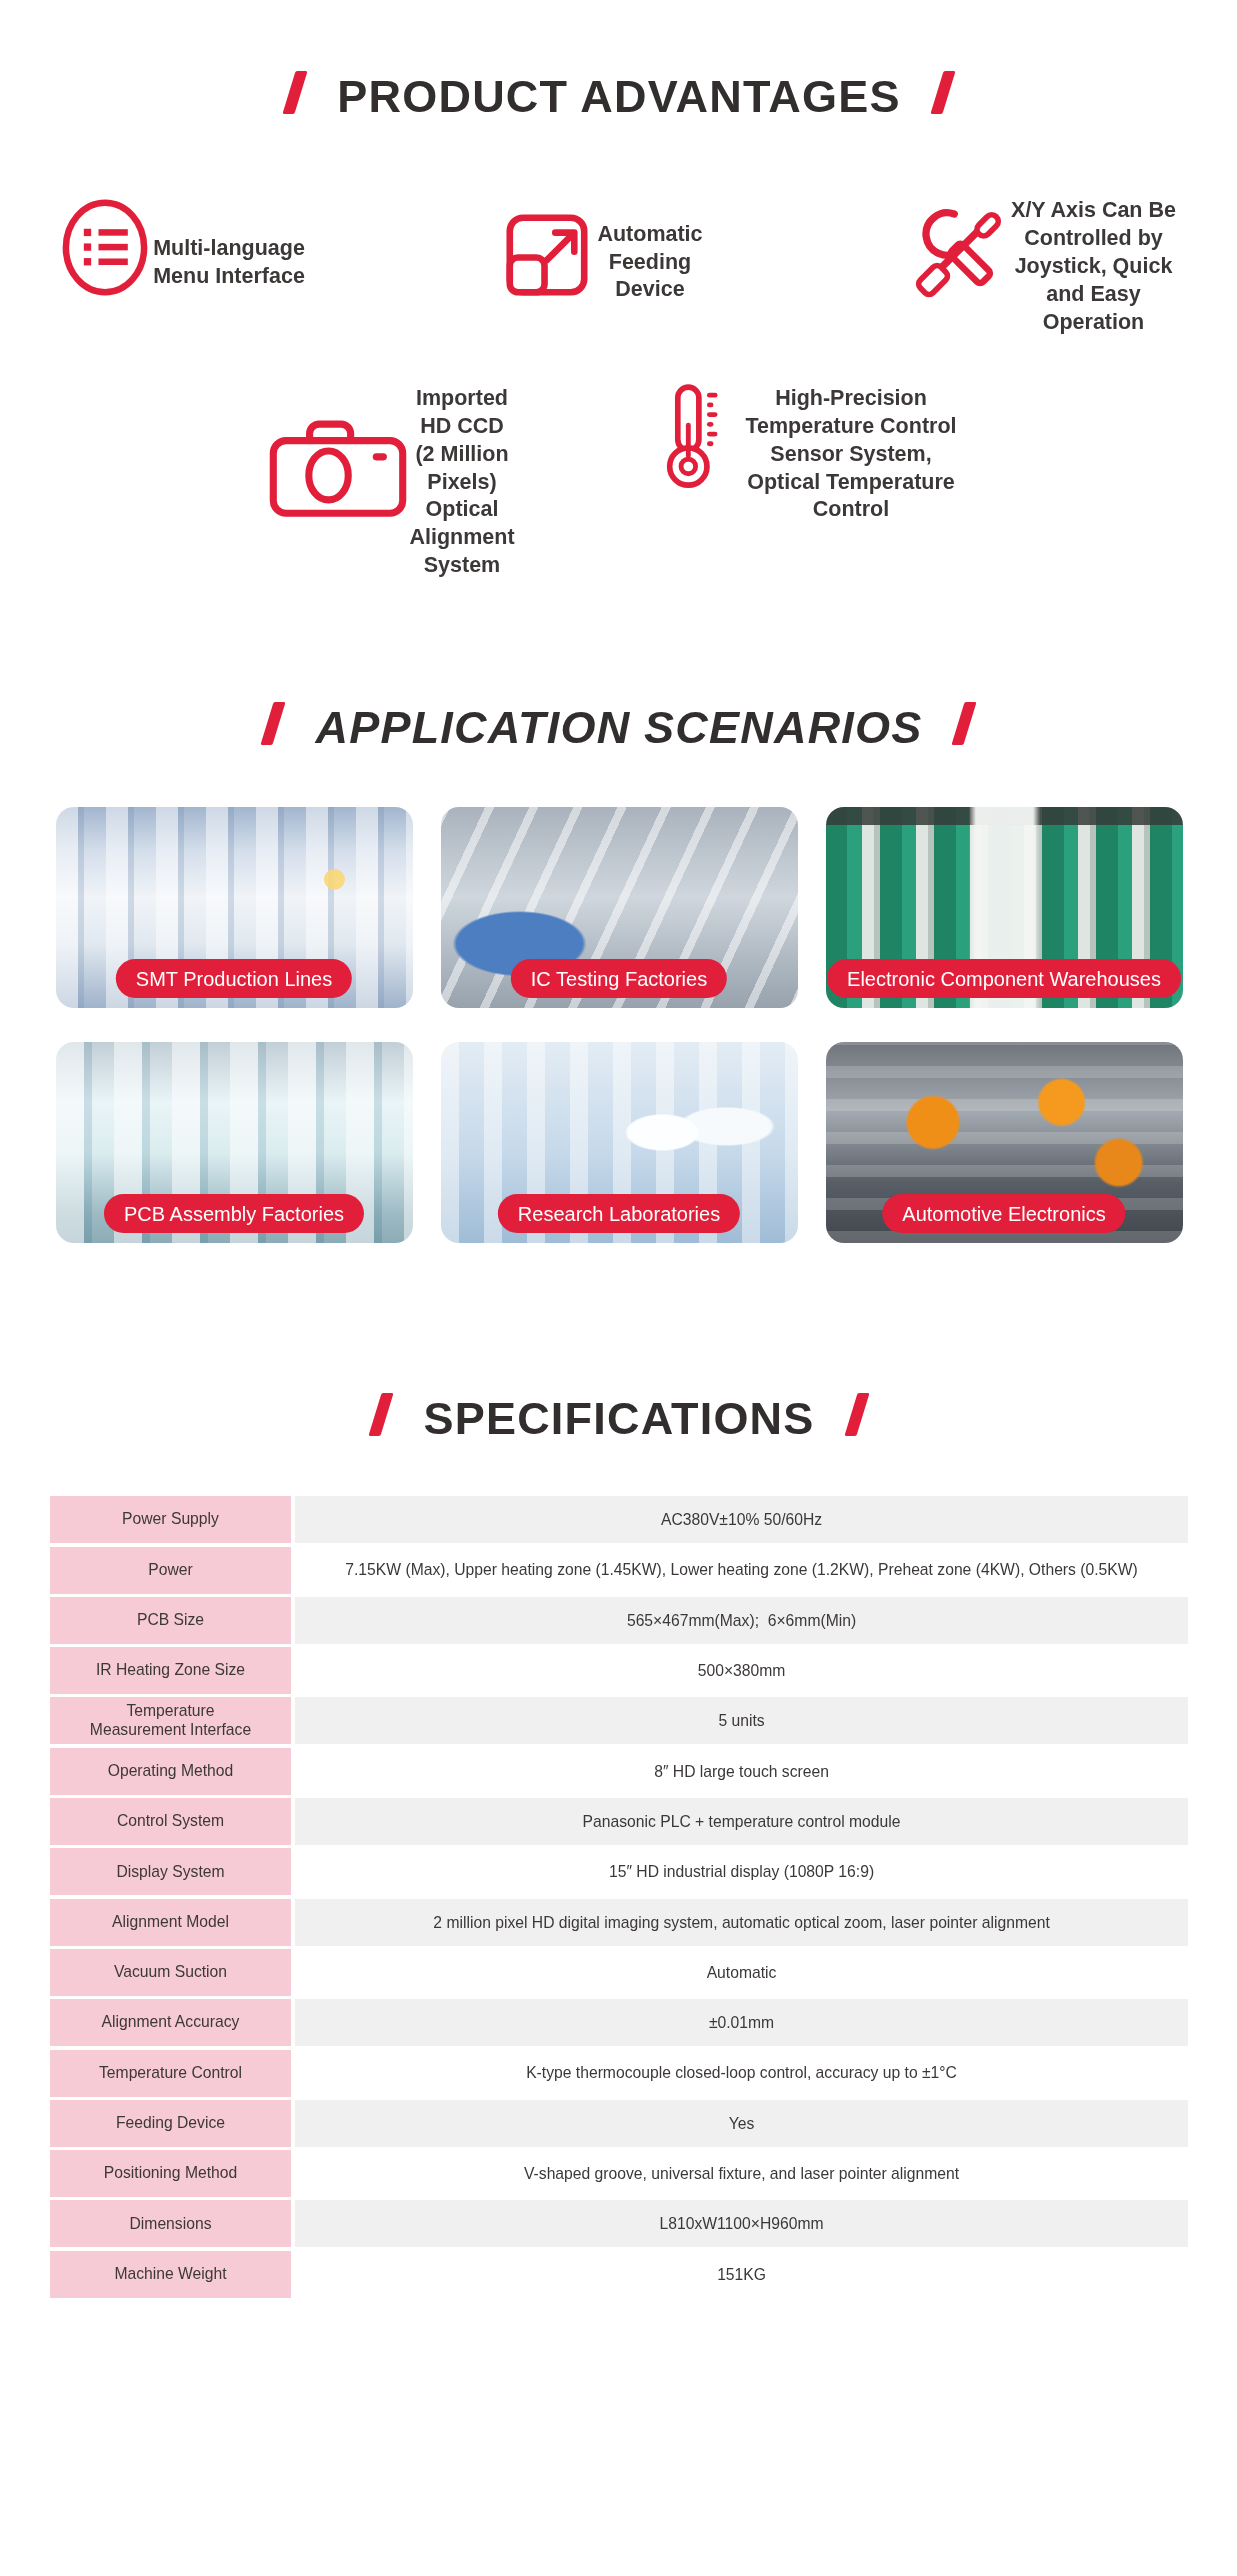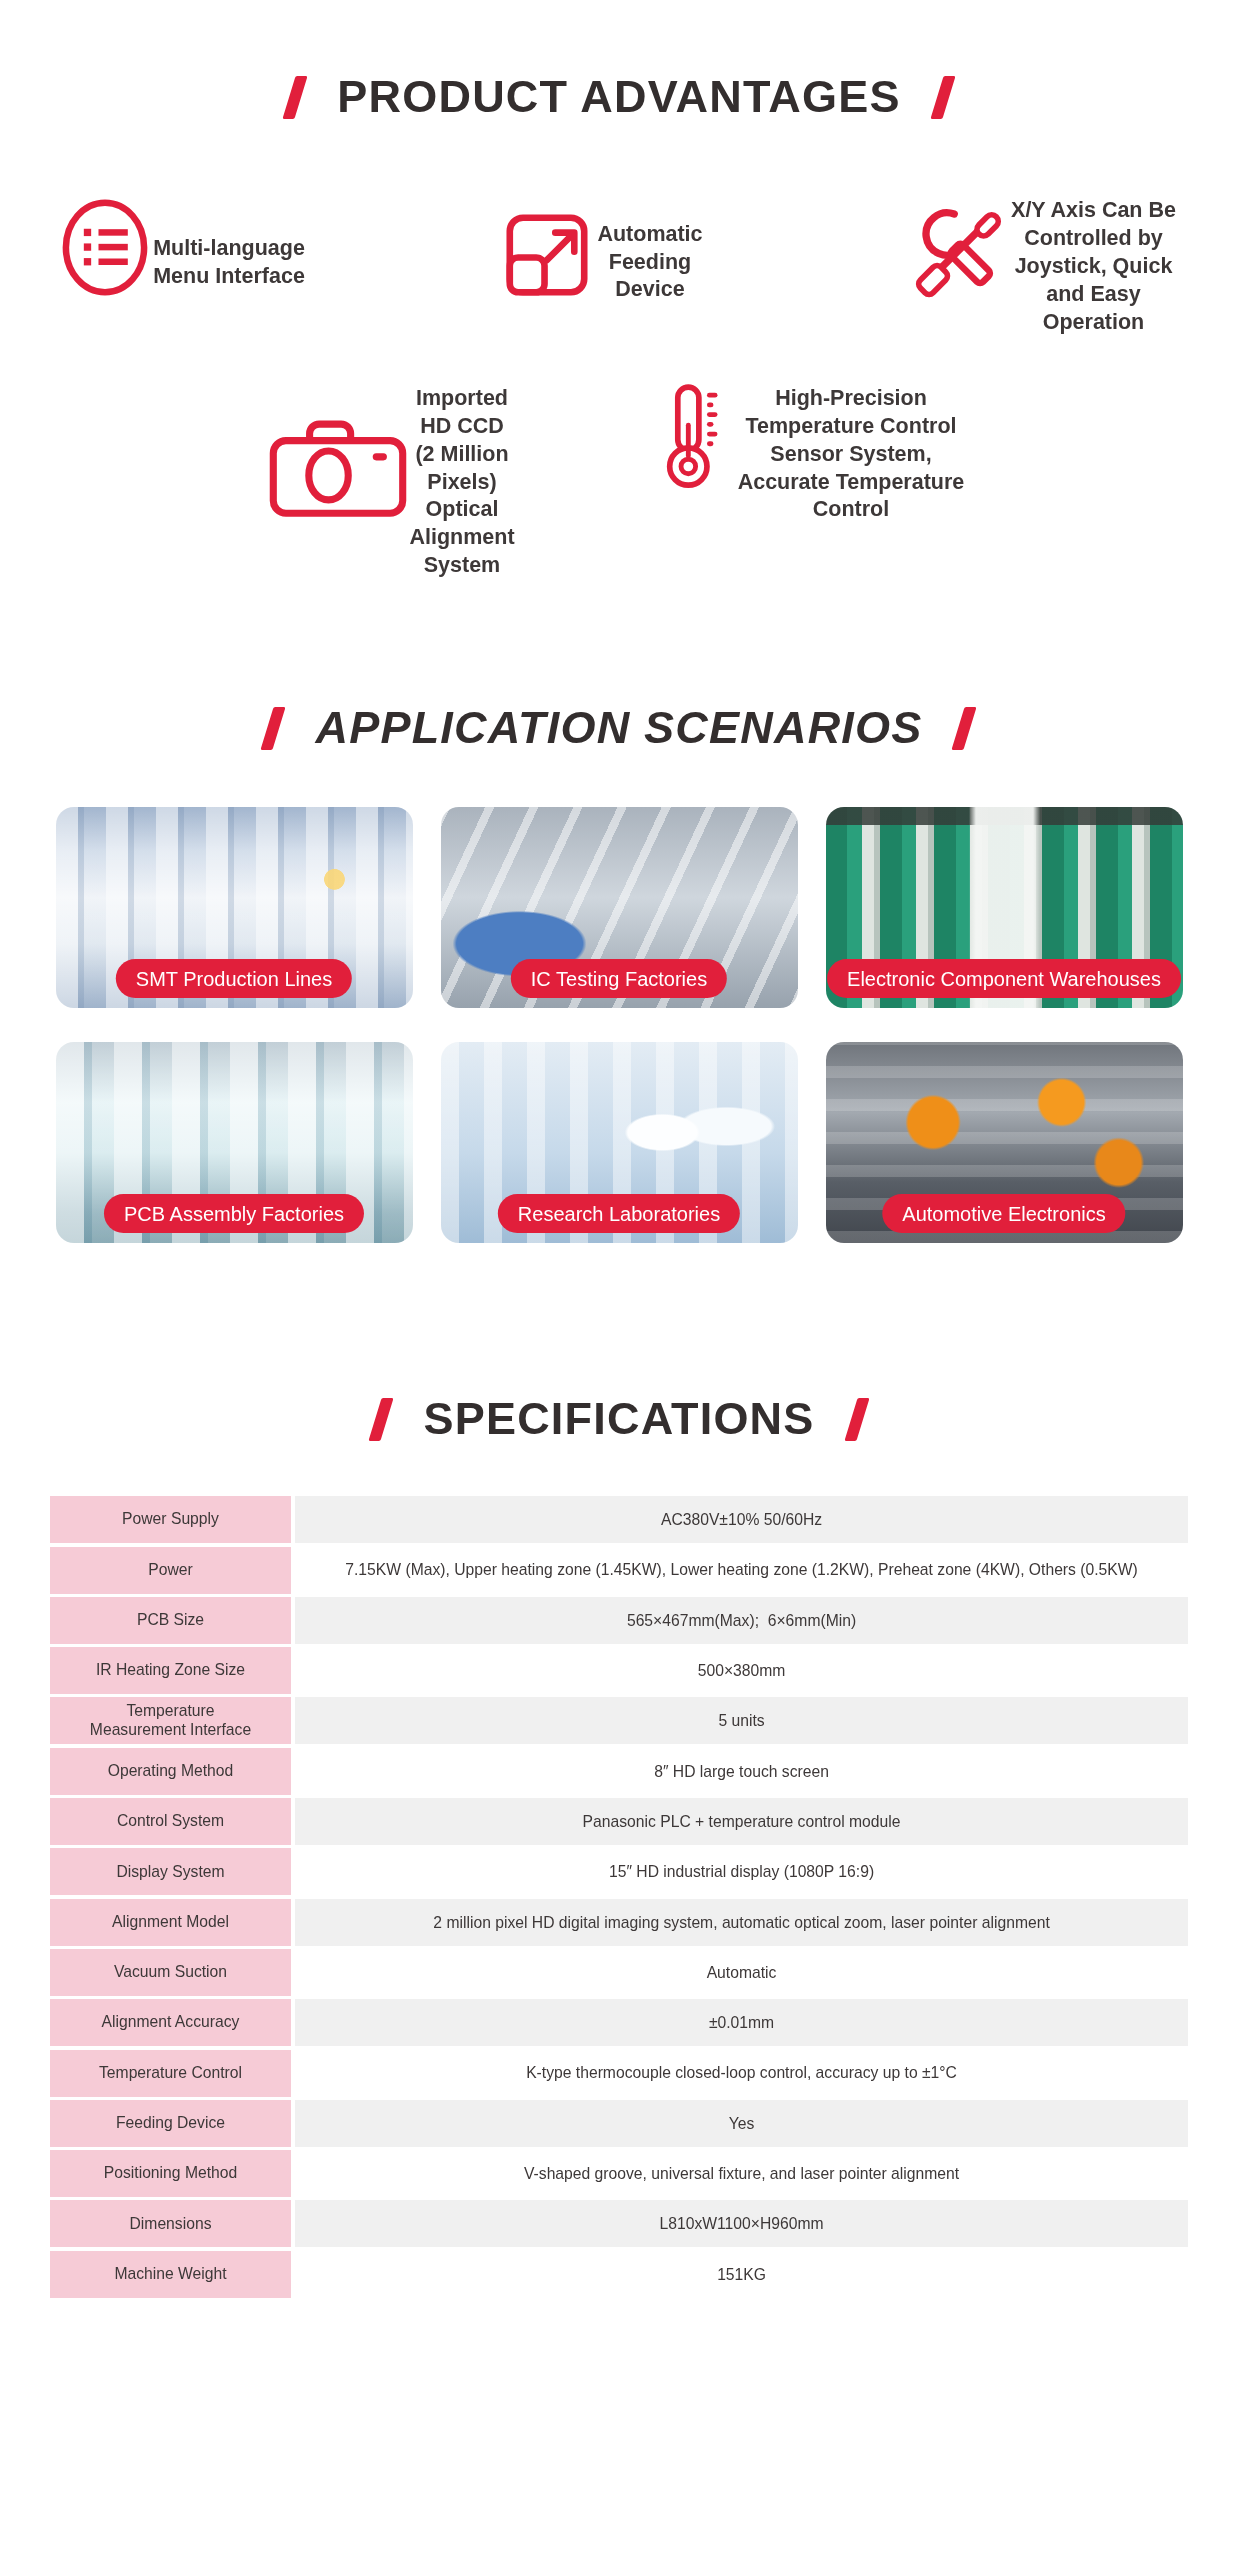--- a/index.html
+++ b/index.html
@@ -7,21 +7,21 @@
     --pink:#f6cbd6;
     --row-gray:#f0f0f0;
     --ink:#332e2e;
     --text:#3d3838;
   }
   html,body{margin:0;padding:0;background:#ffffff;}
   body{width:1238px;font-family:"Liberation Sans", sans-serif;color:var(--text);}
   .page{width:1238px;overflow:hidden;background:#fff;padding-bottom:36px;}
 
   
-  .section-title{display:flex;align-items:center;justify-content:center;gap:36px;}
+  .section-title{display:flex;align-items:flex-start;justify-content:center;gap:36px;}
   .section-title .txt{font-size:45px;font-weight:bold;color:var(--ink);letter-spacing:1.2px;white-space:nowrap;}
   .slash{width:12.4px;height:43px;background:var(--red);transform:skewX(-17deg);border-radius:1.7px;}
 
   
   .adv-title{margin-top:71px;}
   .adv-row{display:flex;align-items:flex-start;}
   .adv-row1{justify-content:space-between;padding:0 59px;margin-top:74px;}
   .adv-row2{justify-content:center;gap:140px;margin-top:48px;}
   .adv-item{display:flex;align-items:center;}
   .adv-item .icon-box{height:101px;display:flex;align-items:flex-end;justify-content:center;margin-bottom:30px;}
@@ -150,21 +150,21 @@
           <circle cx="39" cy="103" r="9" fill="none" stroke="#e11f3b" stroke-width="6"></circle>
           <line x1="39" y1="52" x2="39" y2="90" stroke="#e11f3b" stroke-width="6" stroke-linecap="round"></line>
           <rect x="62" y="12" width="13" height="6" rx="3" fill="#e11f3b"></rect>
           <rect x="62" y="24" width="8" height="6" rx="3" fill="#e11f3b"></rect>
           <rect x="62" y="36" width="13" height="6" rx="3" fill="#e11f3b"></rect>
           <rect x="62" y="48" width="8" height="6" rx="3" fill="#e11f3b"></rect>
           <rect x="62" y="60" width="13" height="6" rx="3" fill="#e11f3b"></rect>
           <rect x="62" y="72" width="8" height="6" rx="3" fill="#e11f3b"></rect>
         </svg>
       </div>
-      <div class="adv-label">High-Precision Temperature Control Sensor System, Accurate Temperature Control</div>
+      <div class="adv-label">High-Precision Temperature Control Sensor System, Optical Temperature Control</div>
     </div>
   </div>
 
   <div class="section-title sc-title">
     <div class="slash"></div>
     <div class="txt">APPLICATION SCENARIOS</div>
     <div class="slash"></div>
   </div>
 
   <div class="scene-grid">

